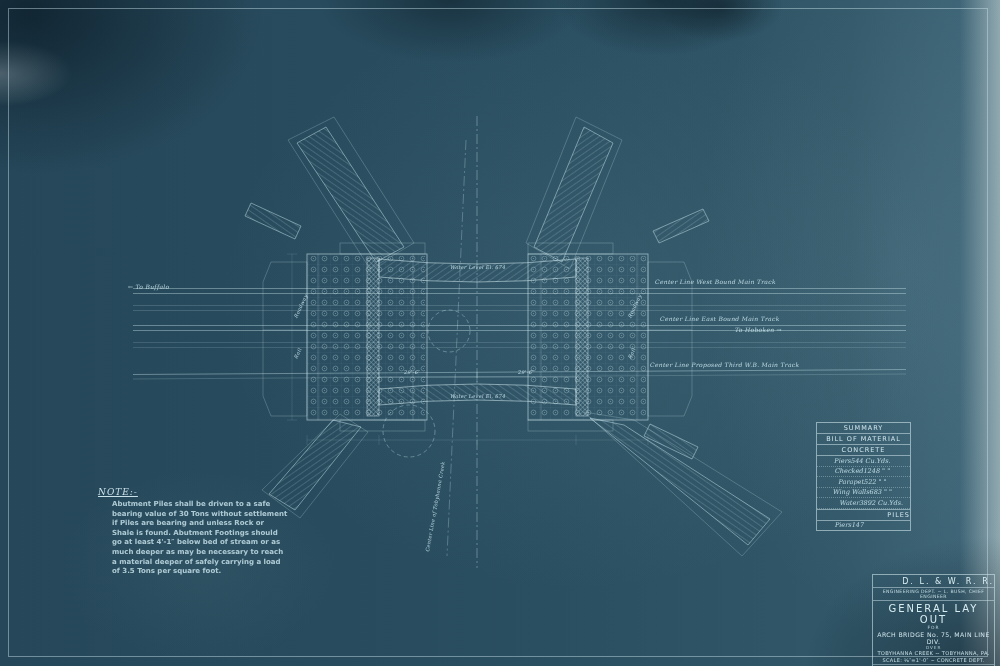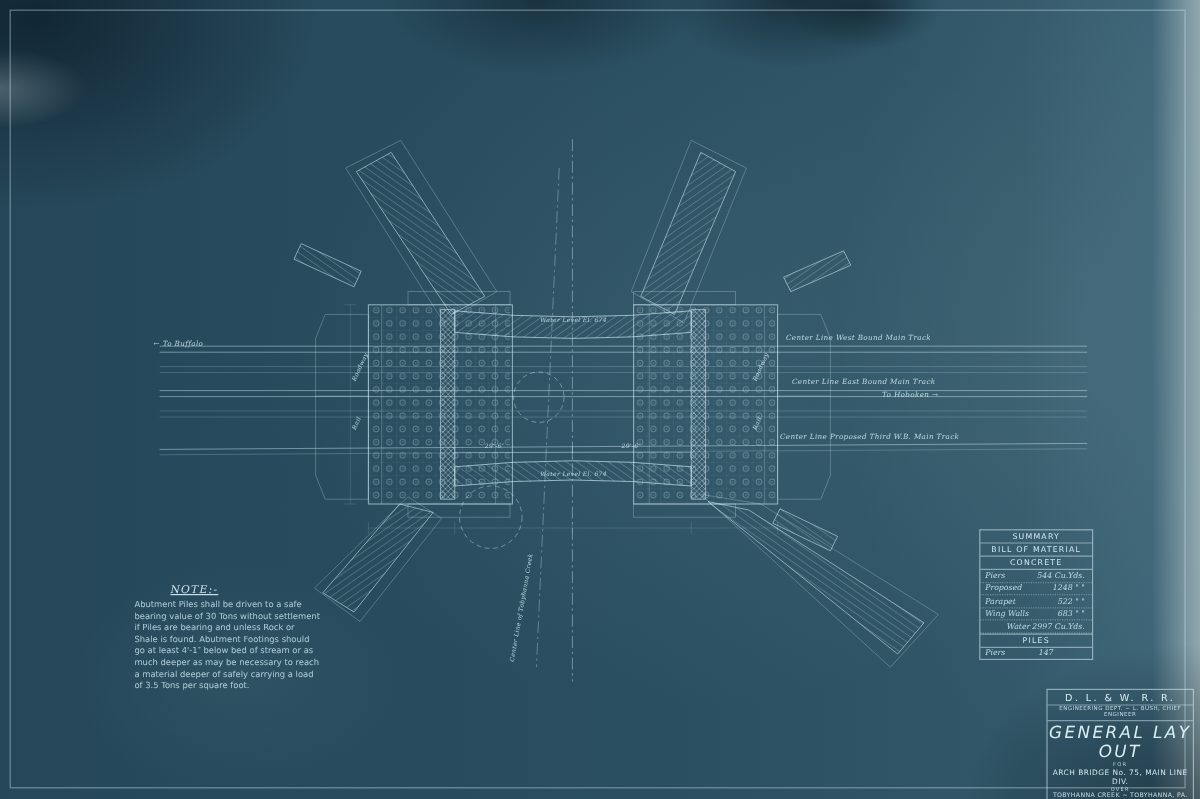--- a/index.html
+++ b/index.html
@@ -20,34 +20,34 @@
   }
   #frame{position:absolute;left:8px;top:8px;right:12px;bottom:9px;border:1px solid rgba(205,228,235,0.45);pointer-events:none;}
   svg{position:absolute;left:0;top:0;}
   .lbl{position:absolute;font-size:6px;letter-spacing:.3px;color:rgba(216,238,245,0.88);white-space:nowrap;}
   .hand{font-family:"DejaVu Sans",sans-serif;}
   .script{font-family:"DejaVu Serif",serif;font-style:italic;color:rgba(210,236,244,0.85);}
   .tiny{font-size:5px;}
   .rot{transform-origin:center;}
   
   #note{position:absolute;left:98px;top:487px;width:210px;}
-  #note .head{font-family:"DejaVu Serif",serif;font-style:italic;font-size:9px;text-decoration:underline;letter-spacing:1px;color:rgba(220,242,248,0.9);margin-left:44px;}
+  #note .head{font-family:"DejaVu Serif",serif;font-style:italic;font-size:9px;text-decoration:underline;letter-spacing:1px;color:rgba(220,242,248,0.9);}
   #note .body{margin-top:3px;margin-left:14px;}
-  #note .line{display:block;font-size:7px;line-height:9.6px;white-space:nowrap;color:rgba(208,234,242,0.8);}
+  #note .line{display:block;font-size:7px;line-height:9.6px;white-space:nowrap;color:rgba(208,234,242,0.8);font-weight:bold;}
   
-  #summary{position:absolute;left:816px;top:441px;width:93px;border:1px solid rgba(205,228,235,0.6);font-size:6.5px;}
+  #summary{position:absolute;left:816px;top:422px;width:93px;border:1px solid rgba(205,228,235,0.6);font-size:6.5px;}
   #summary .trow{text-align:center;letter-spacing:1px;padding:1px 0;border-bottom:1px solid rgba(205,228,235,0.55);color:rgba(222,242,248,0.92);}
-  #summary .drow{display:flex;justify-content:space-between;padding:0 4px;height:9.5px;align-items:center;border-bottom:1px dotted rgba(205,228,235,0.35);}
+  #summary .drow{display:flex;justify-content:center;padding:0 4px;height:9.5px;align-items:center;border-bottom:1px dotted rgba(205,228,235,0.35);}
   #summary .drow .v{padding-right:2px;}
-  #summary .sect{border-bottom:1px solid rgba(205,228,235,0.55);border-top:1px solid rgba(205,228,235,0.55);}
+  #summary .sect{border-bottom:1px solid rgba(205,228,235,0.55);border-top:1px solid rgba(205,228,235,0.55);text-align:right;}
   
   #tblock{position:absolute;left:872px;top:574px;width:121px;border:1px solid rgba(205,228,235,0.6);text-align:center;}
-  #tblock .r1{font-size:8px;letter-spacing:2px;padding:2px 0 1px;border-bottom:1px solid rgba(205,228,235,0.5);color:rgba(225,245,250,0.95);}
+  #tblock .r1{font-size:8px;letter-spacing:2px;padding:2px 0 1px;border-bottom:1px solid rgba(205,228,235,0.5);color:rgba(225,245,250,0.95);text-align:right;}
   #tblock .r2{font-size:4.6px;letter-spacing:.4px;padding:1px 0;border-bottom:1px solid rgba(205,228,235,0.5);color:rgba(215,238,245,0.85);}
-  #tblock .r3{font-size:14px;letter-spacing:2px;padding:2px 0 0;color:rgba(225,245,250,0.95);font-style:italic;}
+  #tblock .r3{font-size:10px;letter-spacing:2px;padding:2px 0 0;color:rgba(225,245,250,0.95);}
   #tblock .r4{font-size:4.4px;letter-spacing:1px;color:rgba(210,235,242,0.8);}
   #tblock .r5{font-size:6.2px;letter-spacing:.4px;padding-top:1px;color:rgba(222,242,248,0.92);}
   #tblock .r6{font-size:4.2px;letter-spacing:1px;color:rgba(210,235,242,0.8);}
   #tblock .r7{font-size:5.2px;letter-spacing:.3px;color:rgba(218,240,246,0.88);}
   #tblock .r8{font-size:5px;letter-spacing:.3px;padding:1px 0;border-bottom:1px solid rgba(205,228,235,0.45);color:rgba(218,240,246,0.88);}
   #tblock .r9{font-size:4.2px;letter-spacing:.2px;padding-top:1px;color:rgba(210,235,242,0.8);}
   #tblock .r10{font-size:4.2px;letter-spacing:.2px;padding-bottom:2px;color:rgba(210,235,242,0.8);}
 </style>
 </head>
 <body>
@@ -185,34 +185,34 @@
 
   <div id="summary">
     <div class="trow hand">SUMMARY</div>
     <div class="trow hand">BILL OF MATERIAL</div>
     <div class="trow hand">CONCRETE</div>
     <div class="drow script">
       <span>Piers</span>
       <span class="v">544 Cu.Yds.</span>
     </div>
     <div class="drow script">
-      <span>Proposed</span>
+      <span>Checked</span>
       <span class="v">1248  "  "</span>
     </div>
     <div class="drow script">
       <span>Parapet</span>
       <span class="v">522  "  "</span>
     </div>
     <div class="drow script">
       <span>Wing Walls</span>
       <span class="v">683  "  "</span>
     </div>
     <div class="drow script">
       <span style="padding-left:18px;">Water</span>
-      <span class="v">2997 Cu.Yds.</span>
+      <span class="v">3892 Cu.Yds.</span>
     </div>
     <div class="trow hand sect">PILES</div>
     <div class="drow script" style="border-bottom:none;">
       <span>Piers</span>
       <span class="v" style="padding-right:28px;">147</span>
     </div>
   </div>
 
   <div id="tblock">
     <div class="r1 hand">D. L. &amp; W. R. R.</div>

